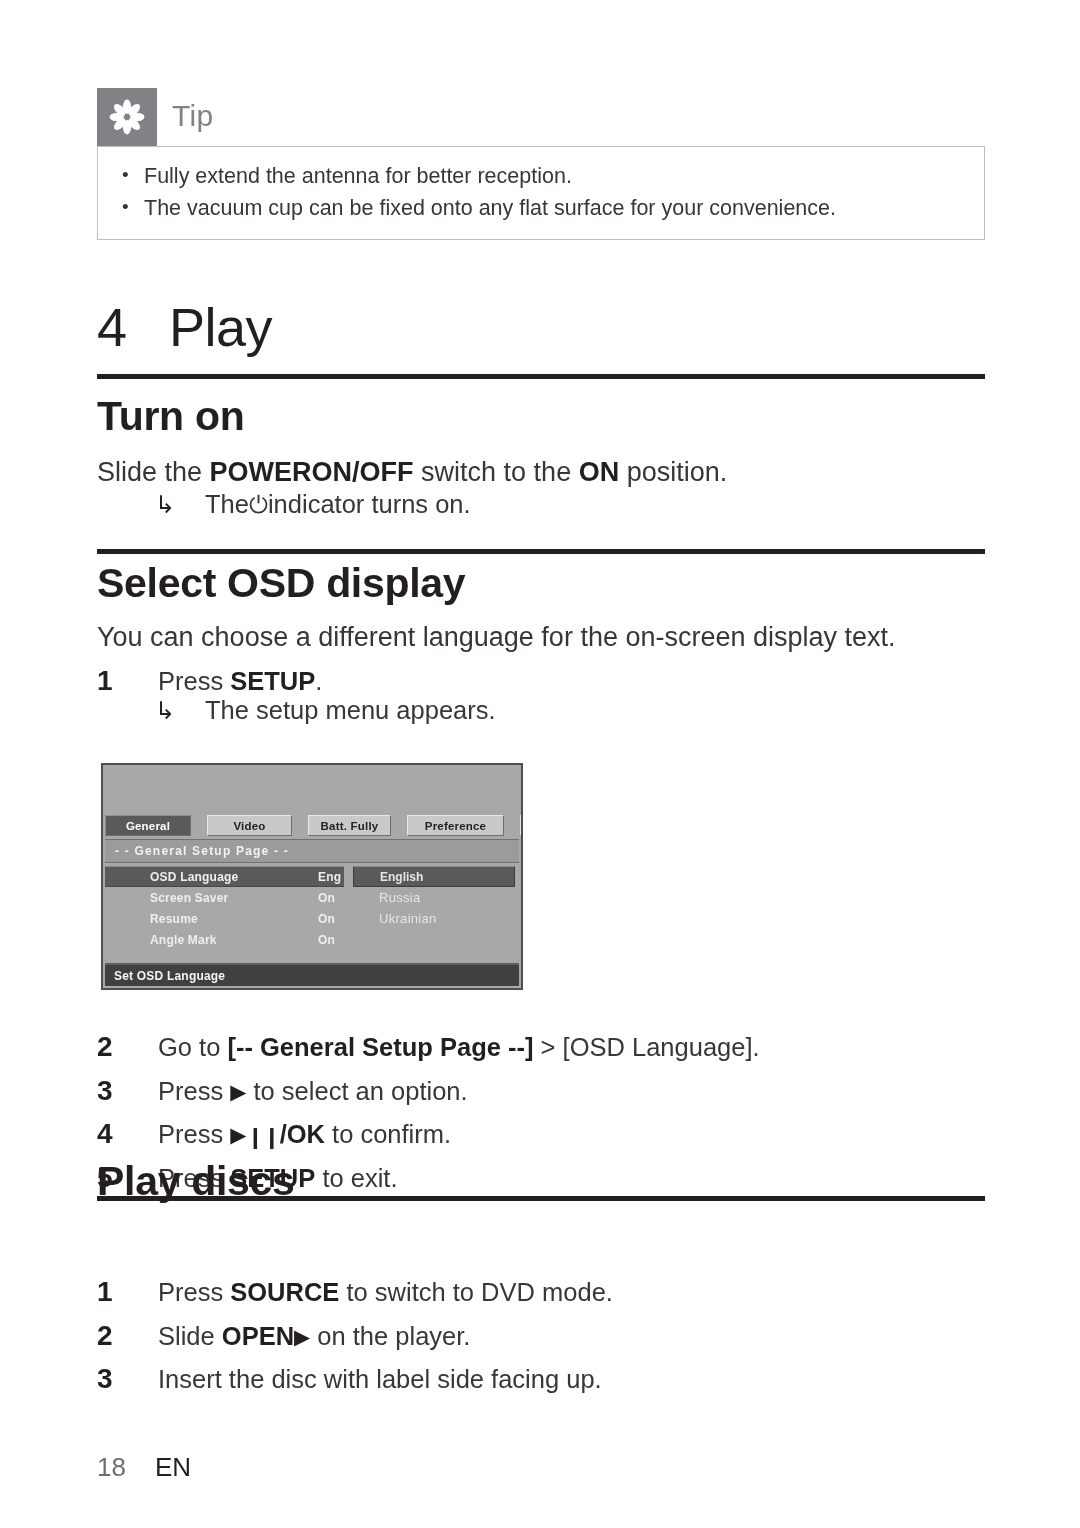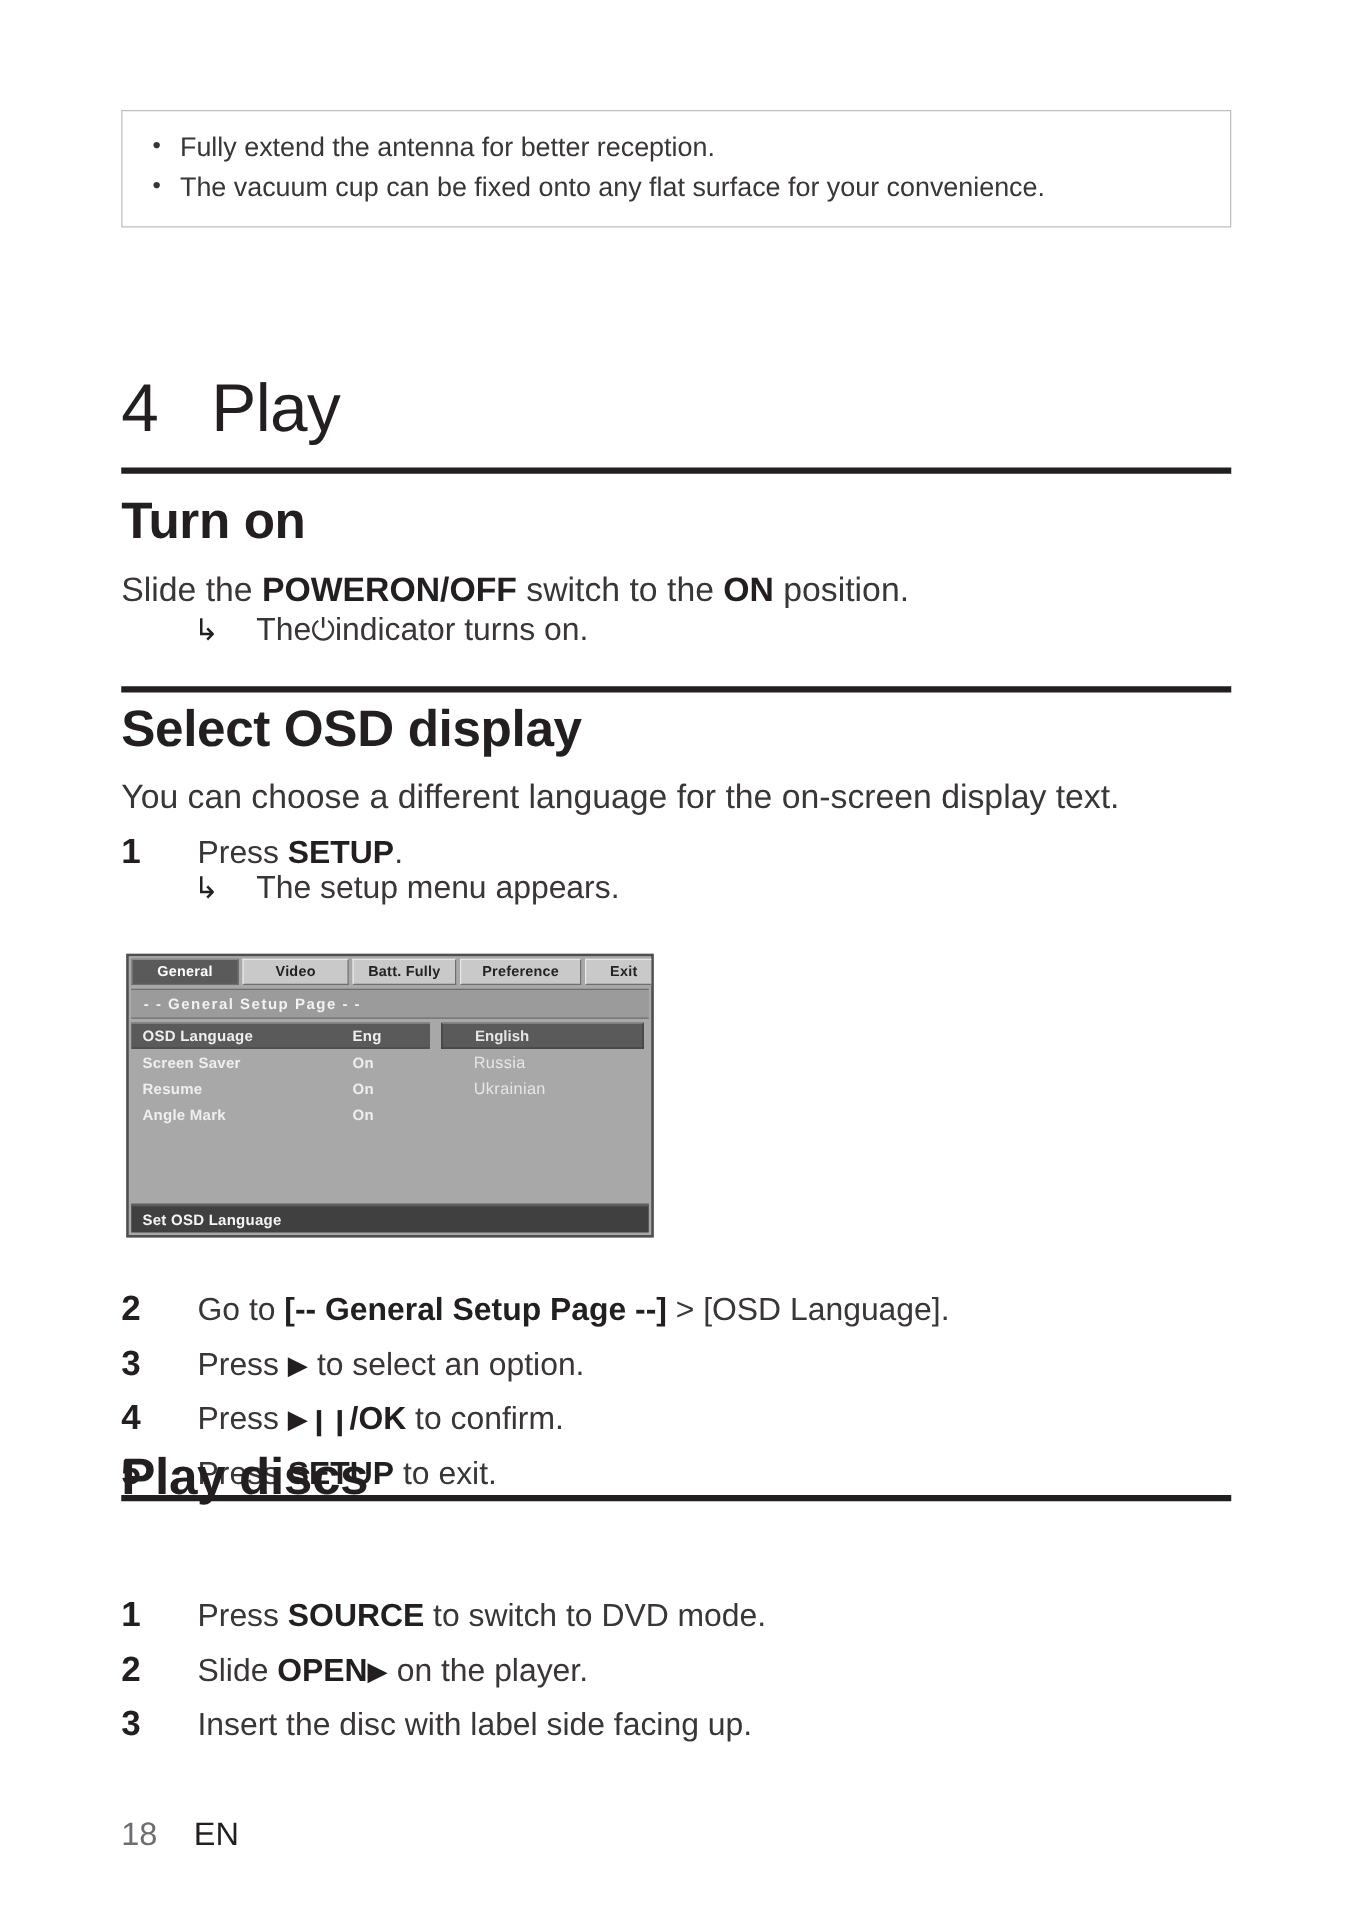--- a/index.html
+++ b/index.html
@@ -191,22 +191,23 @@
     border: 2px solid #4f4f4f;
     box-sizing: border-box;
     font-family: "Liberation Sans", sans-serif;
     overflow: hidden;
   }
   .osd-tabs {
     display: flex;
     height: 23px;
     padding: 2px 2px 0 2px;
     box-sizing: border-box;
-    gap: 3px;
+    gap: 16px;
     background: #a8a8a8;
+    margin-top: 48px;
   }
   .osd-tab {
     flex: none;
     display: flex;
     align-items: center;
     justify-content: center;
     font-size: 11.5px;
     font-weight: 700;
     color: #232323;
     background: #c9c9c9;
@@ -254,21 +255,21 @@
   }
   .osd-row {
     display: flex;
     align-items: center;
     height: 21px;
     font-size: 12px;
     font-weight: 700;
     color: #efefef;
     letter-spacing: 0.2px;
   }
-  .osd-row-label { width: 177px; flex: none; padding-left: 9px; box-sizing: border-box; }
+  .osd-row-label { width: 177px; flex: none; padding-left: 9px; box-sizing: border-box; margin-left: 36px; }
   .osd-row-value { width: 62px; flex: none; }
 
   .osd-hl-strip {
     position: absolute;
     left: 0;
     top: 0;
     width: 239px;
     height: 21px;
     background: #5a5a5a;
     border-top: 1px solid #8a8a8a;
@@ -334,20 +335,37 @@
   }
   .footer-page { color: #6d6e71; width: 58px; flex: none; }
   .footer-lang { color: #231f20; }
 </style>
 </head>
 <body>
 
 <div class="page">
 
   <div class="tip-wrap">
+    <div class="tip-head">
+      <div class="tip-icon-box">
+        <svg width="38" height="38" viewBox="0 0 40 40" aria-hidden="true">
+          <g fill="#ffffff">
+            <ellipse cx="20" cy="9.2" rx="4.3" ry="7.6"></ellipse>
+            <ellipse cx="20" cy="30.8" rx="4.3" ry="7.6"></ellipse>
+            <ellipse cx="9.2" cy="20" rx="7.6" ry="4.3"></ellipse>
+            <ellipse cx="30.8" cy="20" rx="7.6" ry="4.3"></ellipse>
+            <ellipse cx="12.4" cy="12.4" rx="4.3" ry="7.6" transform="rotate(-45 12.4 12.4)"></ellipse>
+            <ellipse cx="27.6" cy="27.6" rx="4.3" ry="7.6" transform="rotate(-45 27.6 27.6)"></ellipse>
+            <ellipse cx="27.6" cy="12.4" rx="4.3" ry="7.6" transform="rotate(45 27.6 12.4)"></ellipse>
+            <ellipse cx="12.4" cy="27.6" rx="4.3" ry="7.6" transform="rotate(45 12.4 27.6)"></ellipse>
+          </g>
+        </svg>
+      </div>
+      <div class="tip-label">Tip</div>
+    </div>
     <div class="tip-body">
       <div class="tip-item">
         <span class="tip-bullet">•</span>
         <span>Fully extend the antenna for better reception.</span>
       </div>
       <div class="tip-item">
         <span class="tip-bullet">•</span>
         <span>The vacuum cup can be fixed onto any flat surface for your convenience.</span>
       </div>
     </div>

